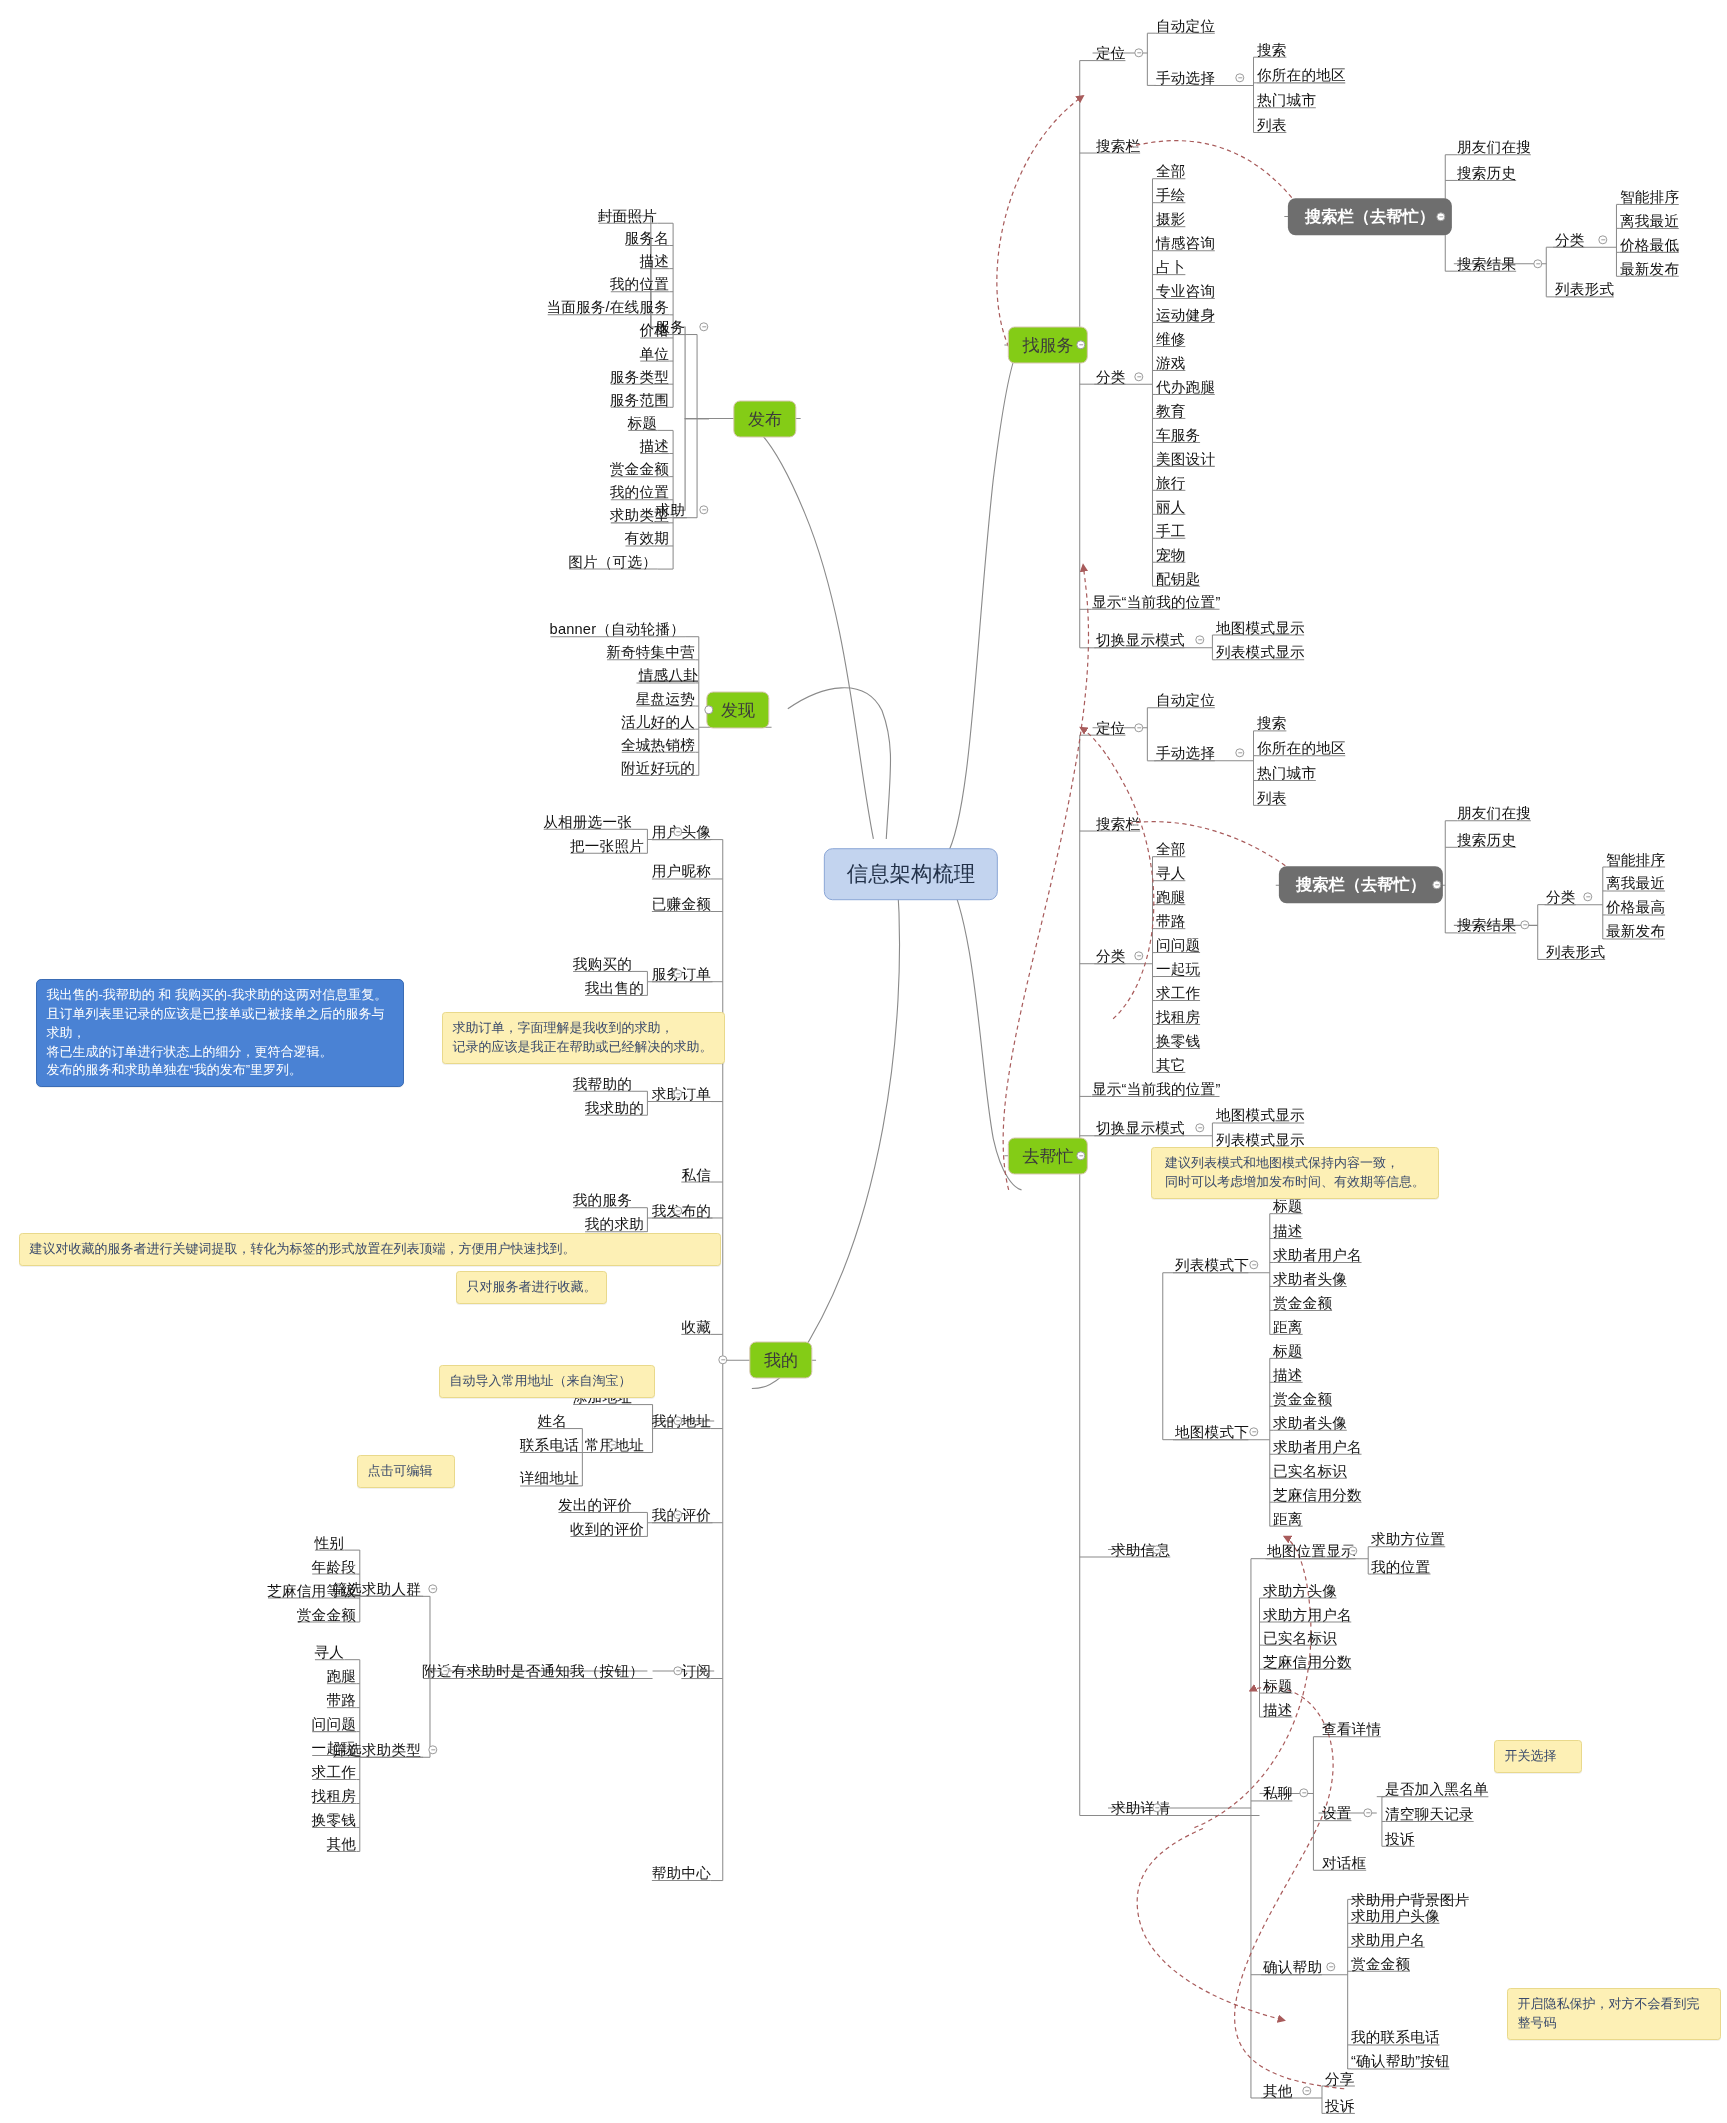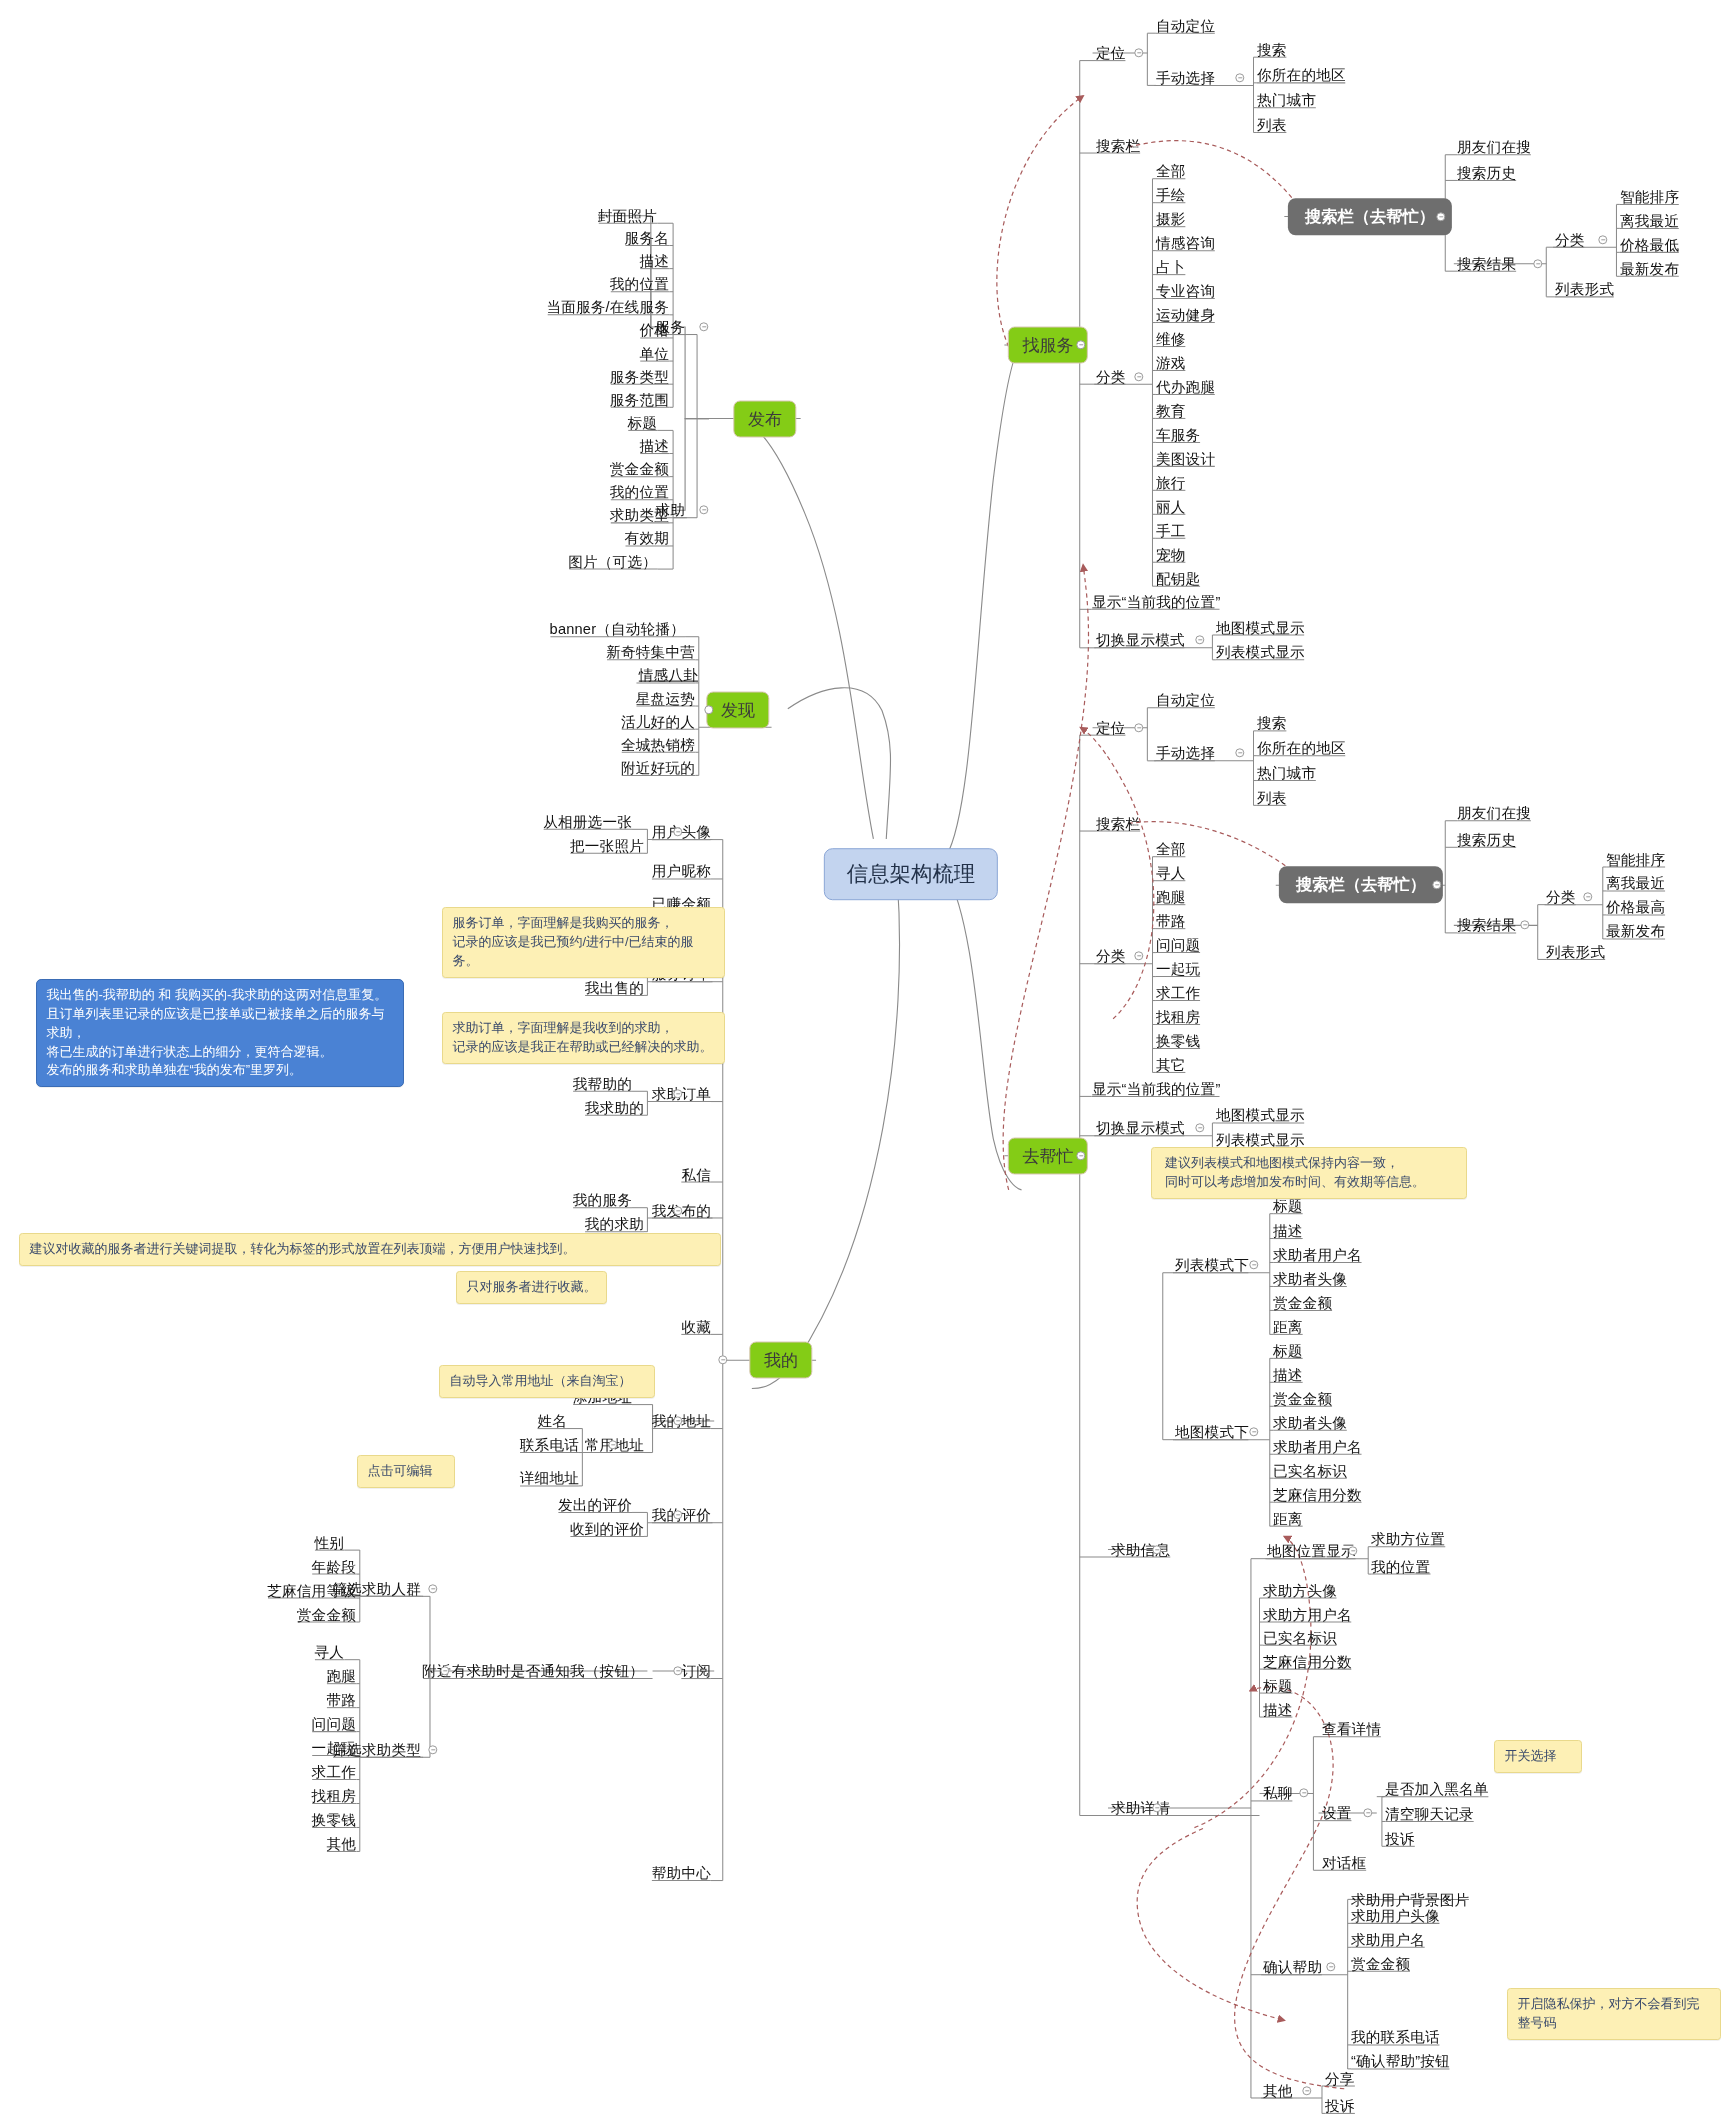--- a/index.html
+++ b/index.html
@@ -882,31 +882,29 @@
   <div class="nd r" style="left:1351px; top:1940px;">求助用户名</div>
   <div class="nd r" style="left:1351px; top:1964px;">赏金金额</div>
   <div class="nd r" style="left:1351px; top:2037px;">我的联系电话</div>
   <div class="nd r" style="left:1351px; top:2061px;">“确认帮助”按钮</div>
 
   <div class="nd r" style="left:1263px; top:2091px;">其他</div>
   <div class="tog" style="left:1307px; top:2091px;"></div>
   <div class="nd r" style="left:1325px; top:2079px;">分享</div>
   <div class="nd r" style="left:1325px; top:2106px;">投诉</div>
 
-  <div class="note" style="left:442px; top:907px; width:283px;">服务订单，字面理解是我购买的服务，
-记录的应该是我已预约/进行中/已结束的服务。</div>
   <div class="note" style="left:442px; top:1012px; width:283px;">求助订单，字面理解是我收到的求助，
 记录的应该是我正在帮助或已经解决的求助。</div>
   <div class="note blue" style="left:36px; top:979px; width:368px;">我出售的-我帮助的 和 我购买的-我求助的这两对信息重复。
 且订单列表里记录的应该是已接单或已被接单之后的服务与求助，
 将已生成的订单进行状态上的细分，更符合逻辑。
 发布的服务和求助单独在“我的发布”里罗列。</div>
   <div class="note" style="left:19px; top:1233px; width:702px;">建议对收藏的服务者进行关键词提取，转化为标签的形式放置在列表顶端，方便用户快速找到。</div>
   <div class="note" style="left:456px; top:1271px; width:151px;">只对服务者进行收藏。</div>
   <div class="note" style="left:439px; top:1365px; width:216px;">自动导入常用地址（来自淘宝）</div>
   <div class="note" style="left:357px; top:1455px; width:98px;">点击可编辑</div>
-  <div class="note" style="left:1151px; top:1147px; width:316px;padding-left:13px;">建议列表模式和地图模式保持内容一致，
+  <div class="note" style="left:1151px; top:1147px; width:288px;padding-left:13px;">建议列表模式和地图模式保持内容一致，
 同时可以考虑增加发布时间、有效期等信息。</div>
   <div class="note" style="left:1494px; top:1740px; width:88px;">开关选择</div>
   <div class="note" style="left:1507px; top:1988px; width:214px;">开启隐私保护，对方不会看到完整号码</div>
 
 </div>
 
 
 </body></html>

